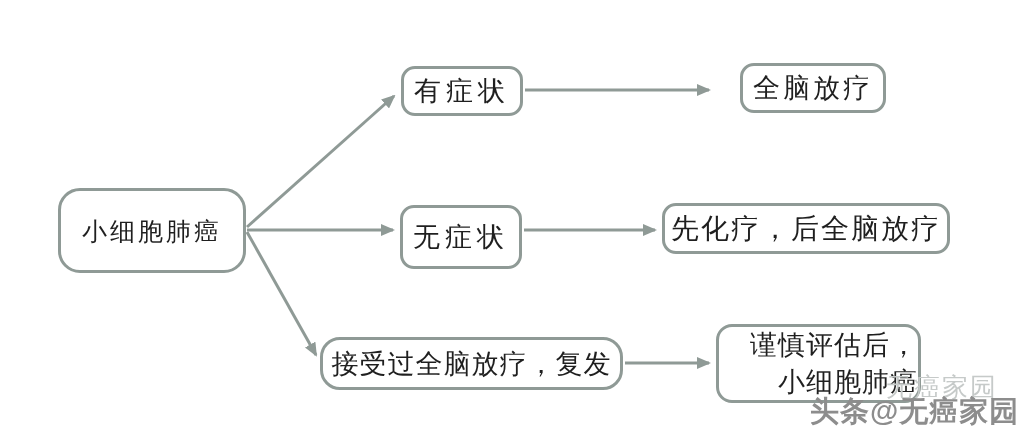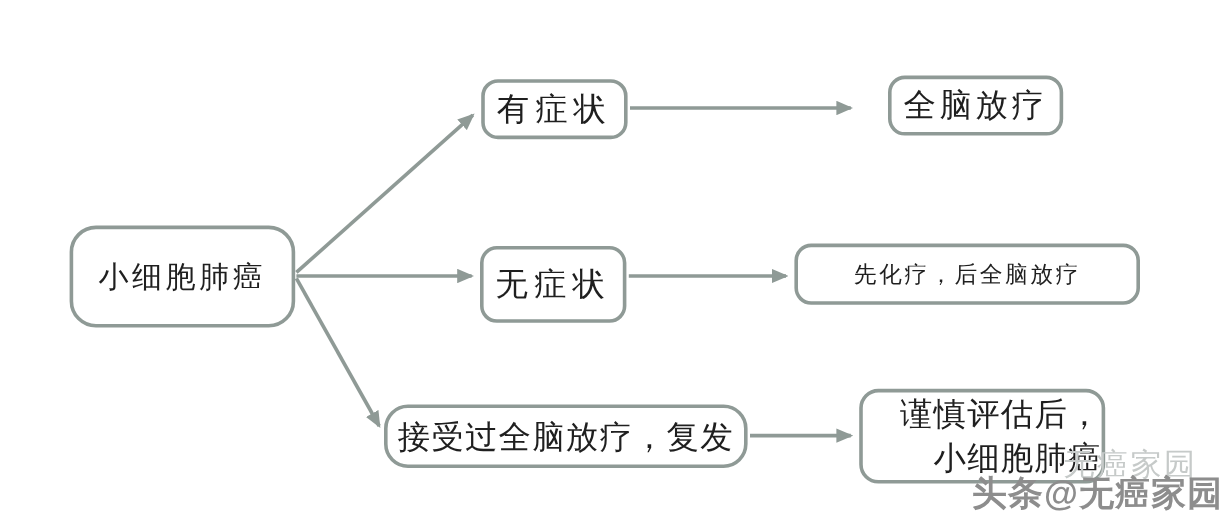--- a/index.html
+++ b/index.html
@@ -57,21 +57,21 @@
   }
   .node-asymptomatic {
     left: 400px; top: 205px; width: 122px; height: 64px;
     border-radius: 14px;
     font-size: 27px;
     letter-spacing: 5px;
   }
   .node-chemo {
     left: 662px; top: 203px; width: 288px; height: 51px;
     border-radius: 14px;
-    font-size: 19px;
+    font-size: 28px;
     letter-spacing: 2px;
   }
   .node-prior {
     left: 320px; top: 337px; width: 303px; height: 53px;
     border-radius: 20px;
     font-size: 27px;
     letter-spacing: 1px;
   }
   .node-careful {
     left: 716px; top: 324px; width: 205px; height: 79px;

